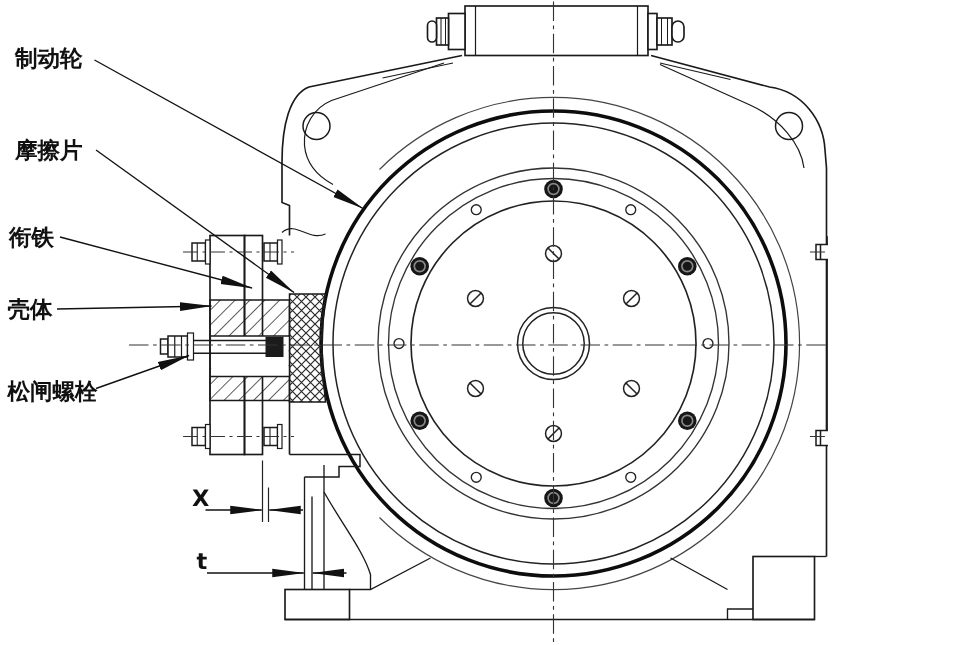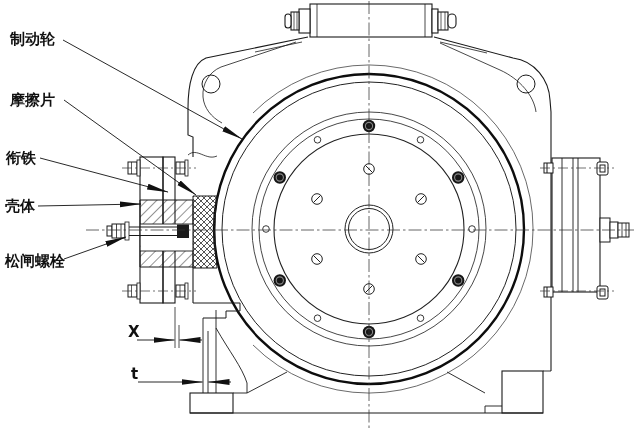--- a/index.html
+++ b/index.html
@@ -1,17 +1,17 @@
 <!DOCTYPE html>
 <html><head>
 <meta charset="utf-8">
 <style>
   html,body{margin:0;padding:0;background:#ffffff;}
   .stage{
-    position:relative;width:635px;height:430px;background:#ffffff;
+    position:relative;width:552px;height:430px;background:#ffffff;
     font-family:"DejaVu Sans","Liberation Sans",sans-serif;
     overflow:hidden;
     text-align:center;
   }
   svg{display:block;}
   text.cn{
     font-family:"DejaVu Sans","Liberation Sans",sans-serif;
     font-weight:700;font-size:15px;fill:#111;
   }
   text.dim{

